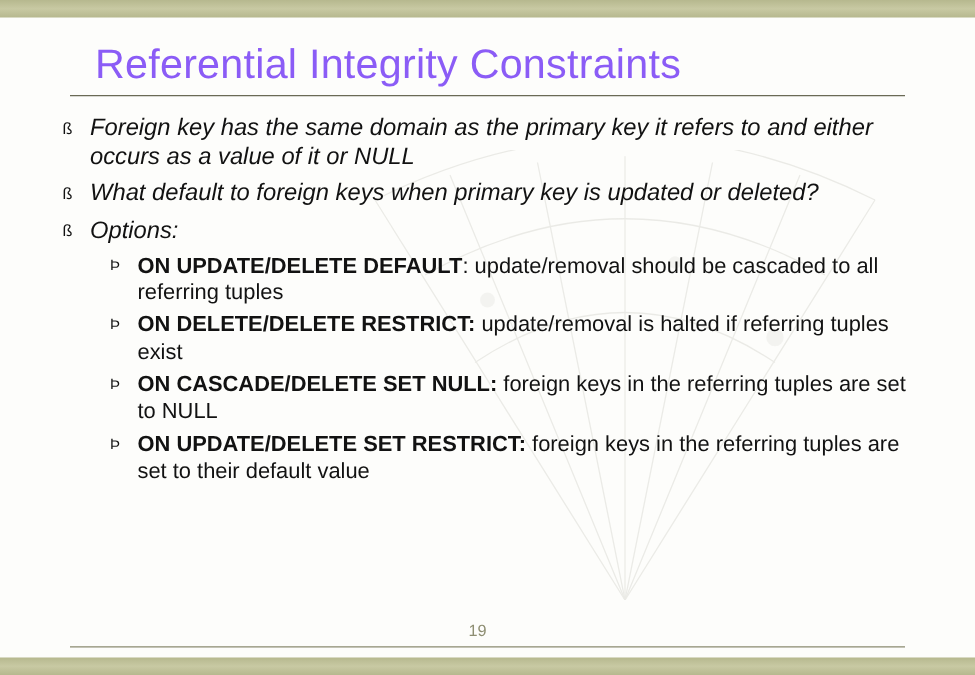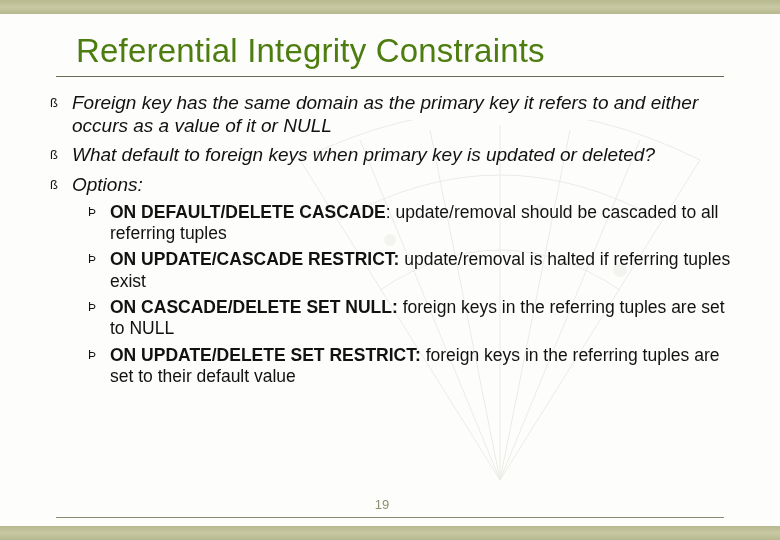--- a/index.html
+++ b/index.html
@@ -30,21 +30,21 @@
     opacity: 0.12;
     pointer-events: none;
   }
   .slide {
     position: absolute;
     top: 14px; left: 0; right: 0; bottom: 14px;
     padding: 18px 48px 0 48px;
   }
   .title {
     font-size: 33px;
-    color: #4d7c0f;
+    color: #8b5cf6;
     font-weight: 400;
     letter-spacing: 0.2px;
     margin-left: 28px;
     margin-bottom: 6px;
   }
   .rule {
     border: none;
     border-top: 1px solid #6a6a55;
     margin: 4px 8px 14px 8px;
   }
@@ -144,25 +144,25 @@
     </li>
     <li>
       <span class="b">ß</span>
       <span class="t">Options:</span>
     </li>
   </ul>
 
   <ul class="sub">
     <li>
       <span class="b">Þ</span>
-      <span class="t"><span class="bold">ON DEFAULT/DELETE CASCADE</span><span>: update/removal should be cascaded to all referring tuples</span></span>
+      <span class="t"><span class="bold">ON UPDATE/DELETE DEFAULT</span><span>: update/removal should be cascaded to all referring tuples</span></span>
     </li>
     <li>
       <span class="b">Þ</span>
-      <span class="t"><span class="bold">ON UPDATE/CASCADE RESTRICT:</span><span> update/removal is halted if referring tuples exist</span></span>
+      <span class="t"><span class="bold">ON DELETE/DELETE RESTRICT:</span><span> update/removal is halted if referring tuples exist</span></span>
     </li>
     <li>
       <span class="b">Þ</span>
       <span class="t"><span class="bold">ON  CASCADE/DELETE SET NULL:</span><span> foreign keys in the referring tuples are set to NULL</span></span>
     </li>
     <li>
       <span class="b">Þ</span>
       <span class="t"><span class="bold">ON UPDATE/DELETE SET RESTRICT:</span><span> foreign keys in the referring tuples are set to their default value</span></span>
     </li>
   </ul>

